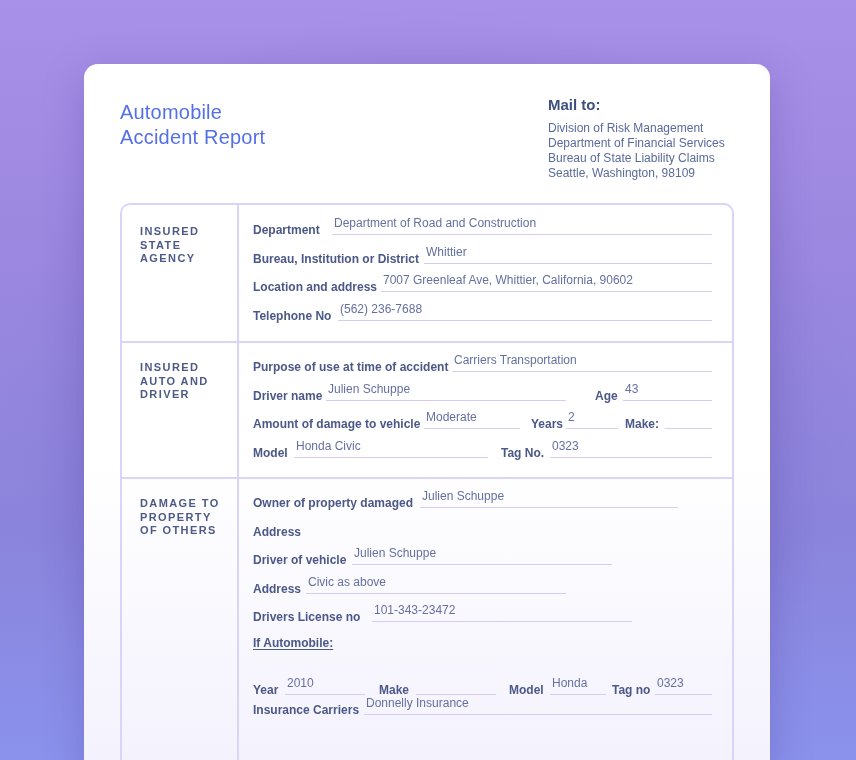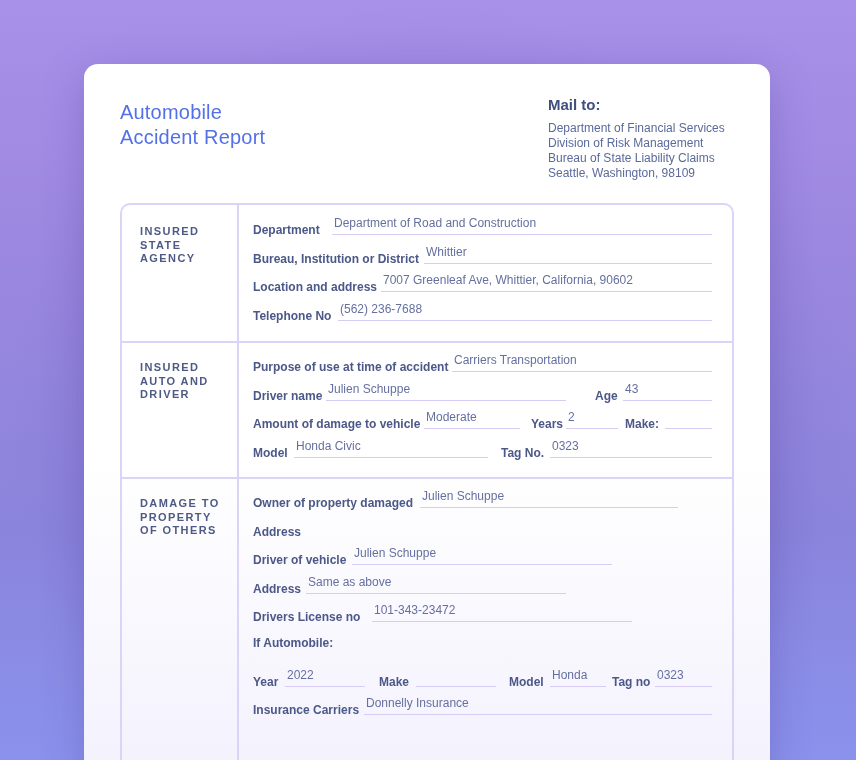--- a/index.html
+++ b/index.html
@@ -47,38 +47,38 @@
   .lbl {
     position:absolute; bottom:0; font-size:12px; font-weight:bold; color:#4b5888; white-space:nowrap;
   }
   .fld {
     position:absolute; bottom:2px; height:18px; border-bottom:1.5px solid #d6ccf6;
     font-size:12px; color:#6570a0; padding-left:2px; white-space:nowrap; line-height:12px;
     box-sizing:border-box;
   }
   .ifauto {
     position:absolute; font-size:12px; font-weight:bold; color:#4b5888;
-    text-underline-offset:2px;
+    text-decoration:underline; text-underline-offset:2px;
   }
 </style>
 </head>
 <body>
 
 <div class="bg-shade"></div>
 
 <div class="card">
   <div class="title">
     <div>Automobile</div>
     <div>Accident Report</div>
   </div>
 
   <div class="mail">
     <h3>Mail to:</h3>
+    <div>Division of Risk Management</div>
     <div>Department of Financial Services</div>
-    <div>Division of Risk Management</div>
     <div>Bureau of State Liability Claims</div>
     <div>Seattle, Washington, 98109</div>
   </div>
 
   <div class="form">
 
     <div class="section" style="top:0; height:136px;">
       <div class="sec-label">INSURED STATE AGENCY</div>
       <div class="vline"></div>
 
@@ -140,32 +140,32 @@
       </div>
       <div class="row" style="top:42px; width:460px;">
         <span class="lbl" style="left:0">Address</span>
       </div>
       <div class="row" style="top:70px; width:460px;">
         <span class="lbl" style="left:0">Driver of vehicle</span>
         <span class="fld" style="left:99px; width:260px;">Julien Schuppe</span>
       </div>
       <div class="row" style="top:99px; width:460px;">
         <span class="lbl" style="left:0">Address</span>
-        <span class="fld" style="left:53px; width:260px;">Same as above</span>
+        <span class="fld" style="left:53px; width:260px;">Civic as above</span>
       </div>
       <div class="row" style="top:127px; width:460px;">
         <span class="lbl" style="left:0">Drivers License no</span>
         <span class="fld" style="left:119px; width:260px;">101-343-23472</span>
       </div>
 
       <div class="ifauto" style="left:131px; top:159px;">If Automobile:</div>
 
-      <div class="row" style="top:192px; width:460px;">
+      <div class="row" style="top:200px; width:460px;">
         <span class="lbl" style="left:0">Year</span>
-        <span class="fld" style="left:32px; width:80px;">2022</span>
+        <span class="fld" style="left:32px; width:80px;">2010</span>
         <span class="lbl" style="left:126px">Make</span>
         <span class="fld" style="left:163px; width:80px;"></span>
         <span class="lbl" style="left:256px">Model</span>
         <span class="fld" style="left:297px; width:56px;">Honda</span>
         <span class="lbl" style="left:359px">Tag no</span>
         <span class="fld" style="left:402px; width:57px;">0323</span>
       </div>
       <div class="row" style="top:220px; width:460px;">
         <span class="lbl" style="left:0">Insurance Carriers</span>
         <span class="fld" style="left:111px; width:348px;">Donnelly Insurance</span>

